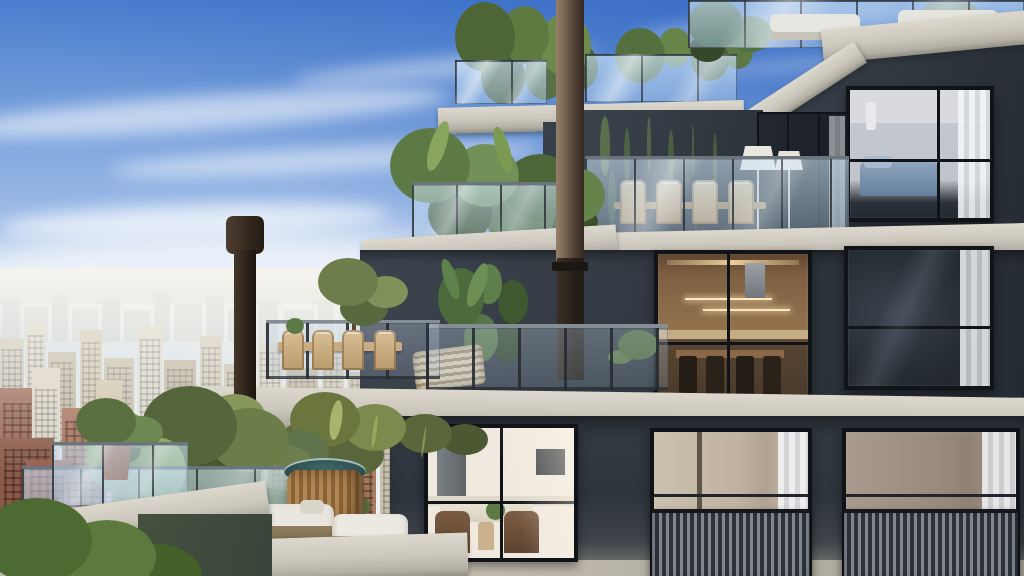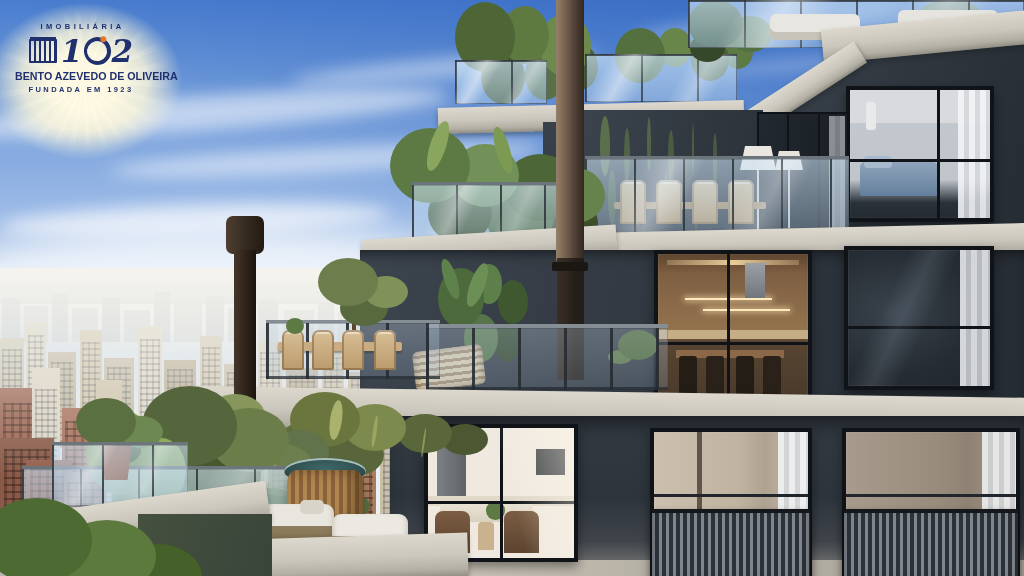--- a/index.html
+++ b/index.html
@@ -289,31 +289,14 @@
   <div class="a slab" style="left:-12px;top:540px;width:480px;height:44px;transform:rotate(-1.8deg);"></div>
 
   <div class="a blob" style="left:76px;top:398px;width:60px;height:48px;background:#5a7040;box-shadow:35px 10px 0 -8px #6d8850,15px 28px 0 -10px #4a5f33;"></div>
   <div class="a" style="left:98px;top:444px;width:36px;height:36px;background:linear-gradient(90deg,#a86a4e,#8a5038);clip-path:polygon(6% 0,94% 0,82% 100%,18% 100%);"></div>
   <div class="a glassrail" style="left:52px;top:442px;width:136px;height:62px;--ps:50px;"></div>
   <div class="a slab" style="left:-14px;top:520px;width:282px;height:40px;transform:rotate(-8deg);transform-origin:0 0;"></div>
   <div class="a" style="left:138px;top:514px;width:134px;height:62px;background:linear-gradient(105deg,#45503f,#39453a);"></div>
   <div class="a slab" style="left:-10px;top:552px;width:140px;height:26px;transform:rotate(-4deg);"></div>
   <div class="a blob" style="left:-18px;top:498px;width:110px;height:85px;background:#4e6a33;box-shadow:70px 16px 0 -6px #5d7a3e,120px 36px 0 -10px #456028,30px 48px 0 -4px #3f5626,92px 58px 0 -8px #568238;"></div>
 
-  <div class="a logo">
-    <div class="logo-glow"></div>
-    <div class="logo-rays"></div>
-    <div class="logo-top">IMOBILIÁRIA</div>
-    <div class="logo-mid">
-      <span class="logo-bldg"></span>
-      <span class="logo-num">
-          <span>1</span>
-          <span class="logo-zero">
-            <i class="logo-dot"></i>
-          </span>
-          <span>2</span>
-        </span>
-    </div>
-    <div class="logo-name">BENTO AZEVEDO DE OLIVEIRA</div>
-    <div class="logo-tag">FUNDADA EM 1923</div>
-  </div>
 
 </div>
 
 </body></html>

